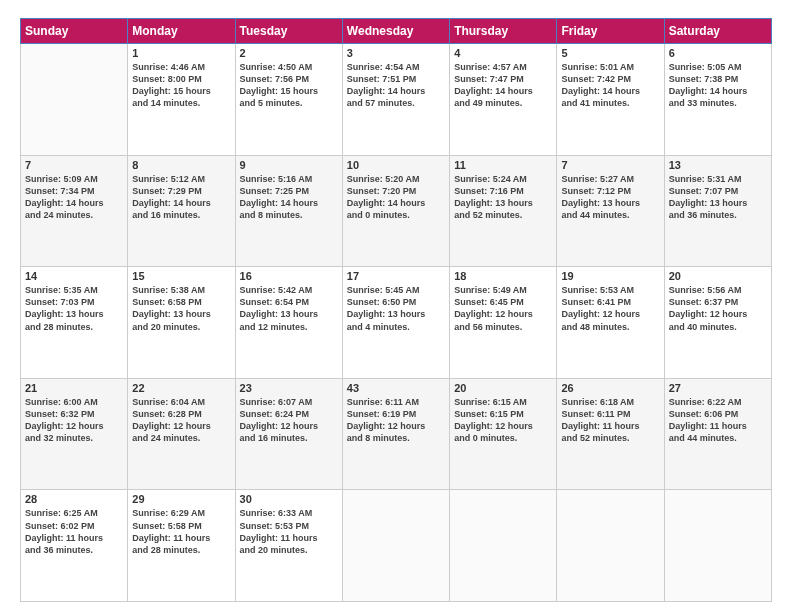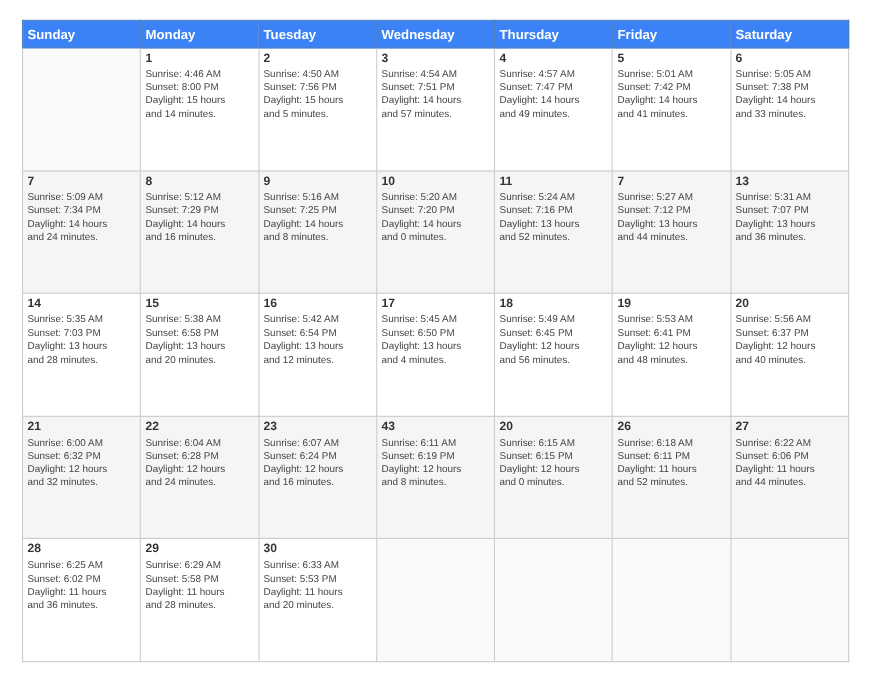--- a/index.html
+++ b/index.html
@@ -67,21 +67,21 @@
       margin-top: 2px;
     }
     .calendar {
       flex: 1;
       border: 1px solid #ccc;
       border-collapse: collapse;
       width: 100%;
       table-layout: fixed;
     }
     .calendar th {
-      background-color: #3b82f6;
+      background-color: #be185d;
       color: #fff;
       font-size: 12px;
       font-weight: bold;
       padding: 5px 4px;
       text-align: left;
       border: 1px solid #4a7fc1;
     }
     .calendar td {
       vertical-align: top;
       border: 1px solid #ccc;
@@ -94,20 +94,21 @@
       font-size: 11px;
       font-weight: bold;
       color: #333;
       display: block;
       margin-bottom: 2px;
     }
     .day-info {
       font-size: 9px;
       color: #444;
       line-height: 1.35;
+      font-weight: bold;
     }
     .empty-cell {
       background: #fafafa;
     }
     .row-alt {
       background: #f5f5f5;
     }
   </style>
 </head>
 <body>

